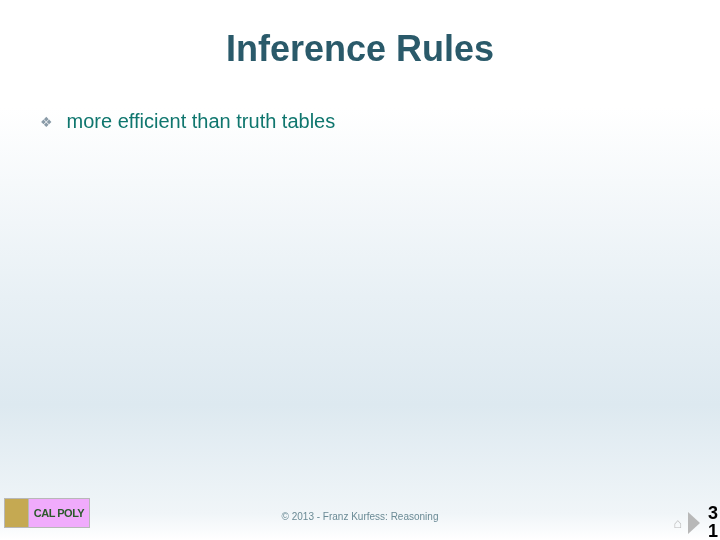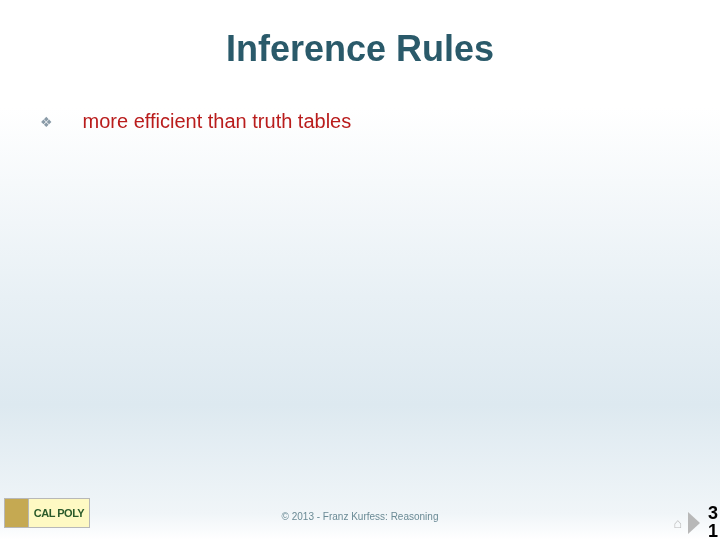--- a/index.html
+++ b/index.html
@@ -26,40 +26,39 @@
       align-items: flex-start;
       gap: 14px;
     }
     .bullet-icon {
       color: #8a9ba8;
       font-size: 14px;
       margin-top: 4px;
       flex-shrink: 0;
     }
     .bullet-text {
-      color: #b91c1c;
+      color: #0f766e;
       font-size: 20px;
-      margin-left: 16px;
     }
     .footer {
       position: absolute;
       bottom: 0;
       left: 0;
       right: 0;
       height: 52px;
       display: flex;
       align-items: center;
     }
     .logo {
       position: absolute;
       left: 4px;
       bottom: 12px;
       width: 86px;
       height: 30px;
-      background: #fef9c3;
+      background: #f0abfc;
       border: 1px solid #b8b8b8;
       display: flex;
       align-items: center;
       justify-content: center;
       font-size: 11px;
       font-weight: bold;
       color: #2a5a2a;
     }
     .logo-left {
       width: 24px;

